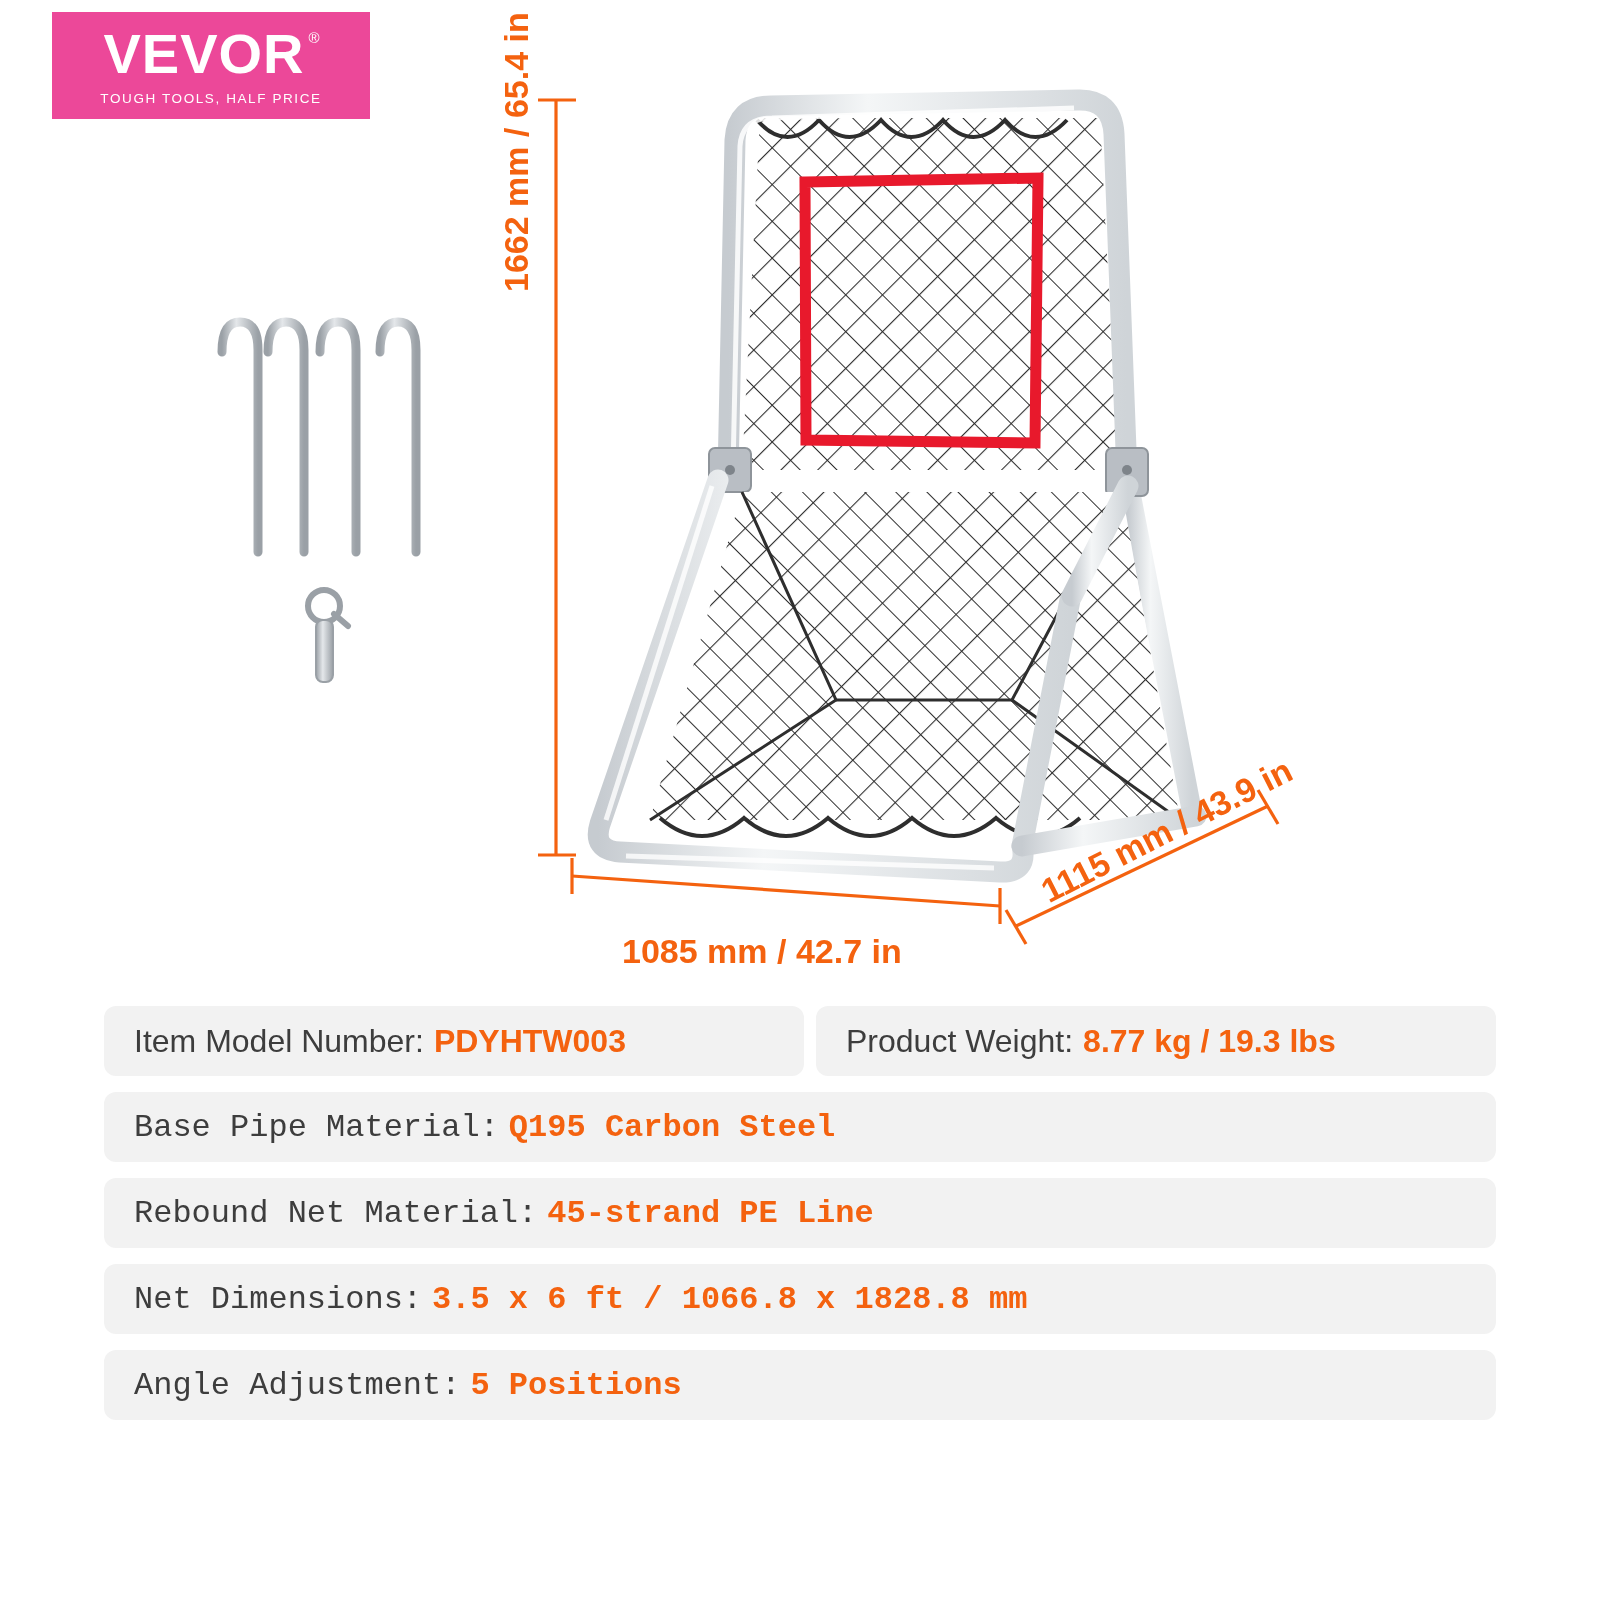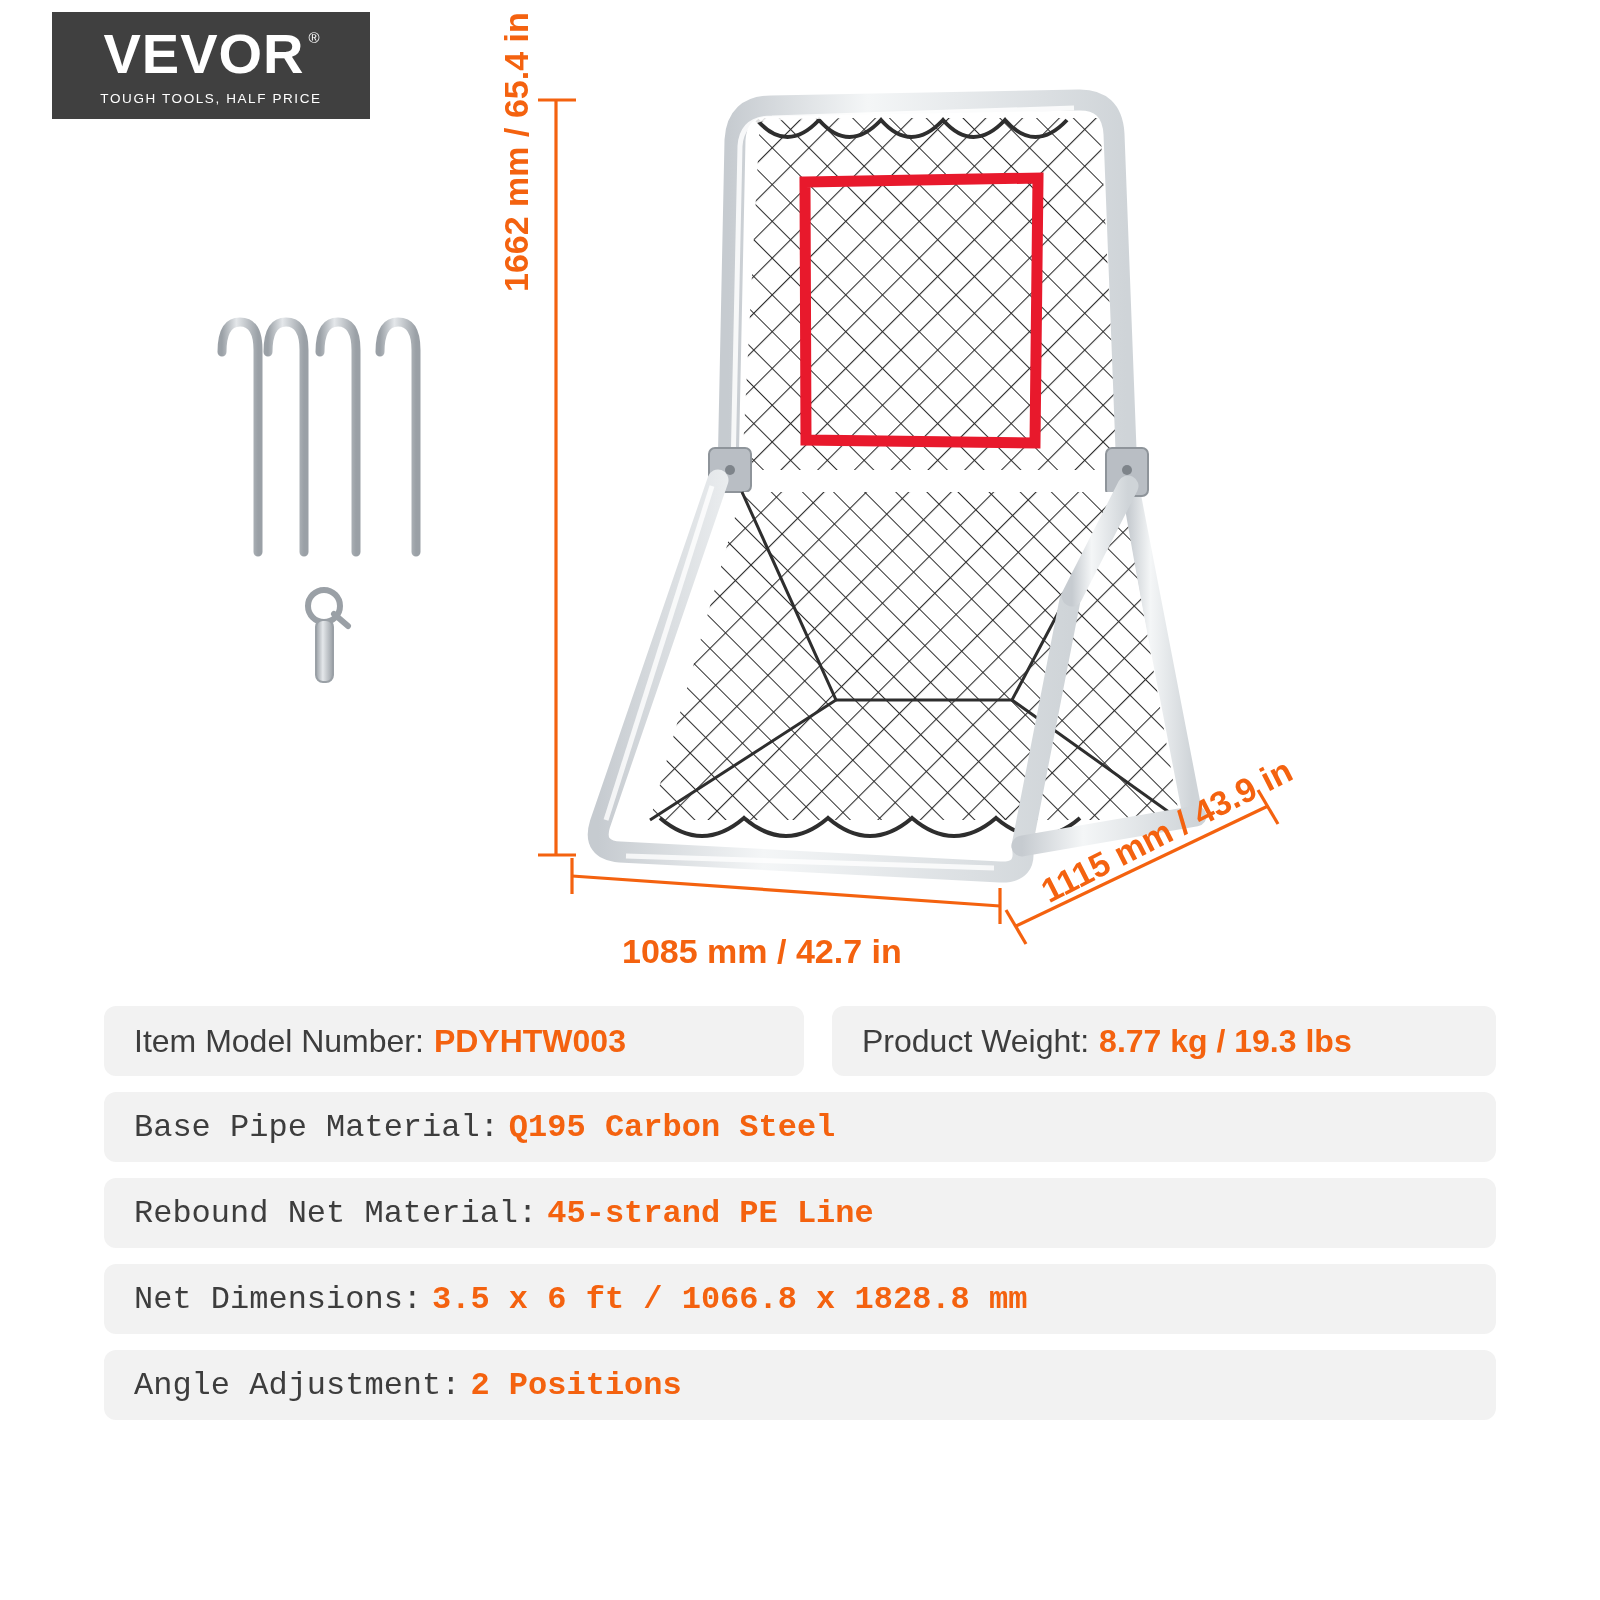--- a/index.html
+++ b/index.html
@@ -15,21 +15,21 @@
     overflow: hidden;
   }
 
   
   .logo {
     position: absolute;
     left: 52px;
     top: 12px;
     width: 318px;
     height: 107px;
-    background: #404040;
+    background: #ec4899;
     display: flex;
     flex-direction: column;
     align-items: center;
     justify-content: center;
   }
   .logo-word {
     color: #ffffff;
     font-size: 56px;
     font-weight: bold;
     letter-spacing: 1px;
@@ -91,21 +91,21 @@
 
   
   .specs {
     position: absolute;
     left: 104px;
     top: 1006px;
     width: 1392px;
   }
   .spec-row {
     display: flex;
-    gap: 28px;
+    gap: 12px;
     margin-bottom: 16px;
   }
   .spec-pill {
     background: #f2f2f2;
     border-radius: 12px;
     height: 70px;
     display: flex;
     align-items: center;
     padding: 0 30px;
     box-sizing: border-box;
@@ -290,17 +290,17 @@
   <div class="spec-row">
     <div class="spec-pill full">
       <span class="spec-key">Net Dimensions:</span>
       <span class="spec-val">3.5 x 6 ft / 1066.8 x 1828.8 mm</span>
     </div>
   </div>
 
   <div class="spec-row">
     <div class="spec-pill full">
       <span class="spec-key">Angle Adjustment:</span>
-      <span class="spec-val">2 Positions</span>
+      <span class="spec-val">5 Positions</span>
     </div>
   </div>
 
 </div>
 
 </body></html>

